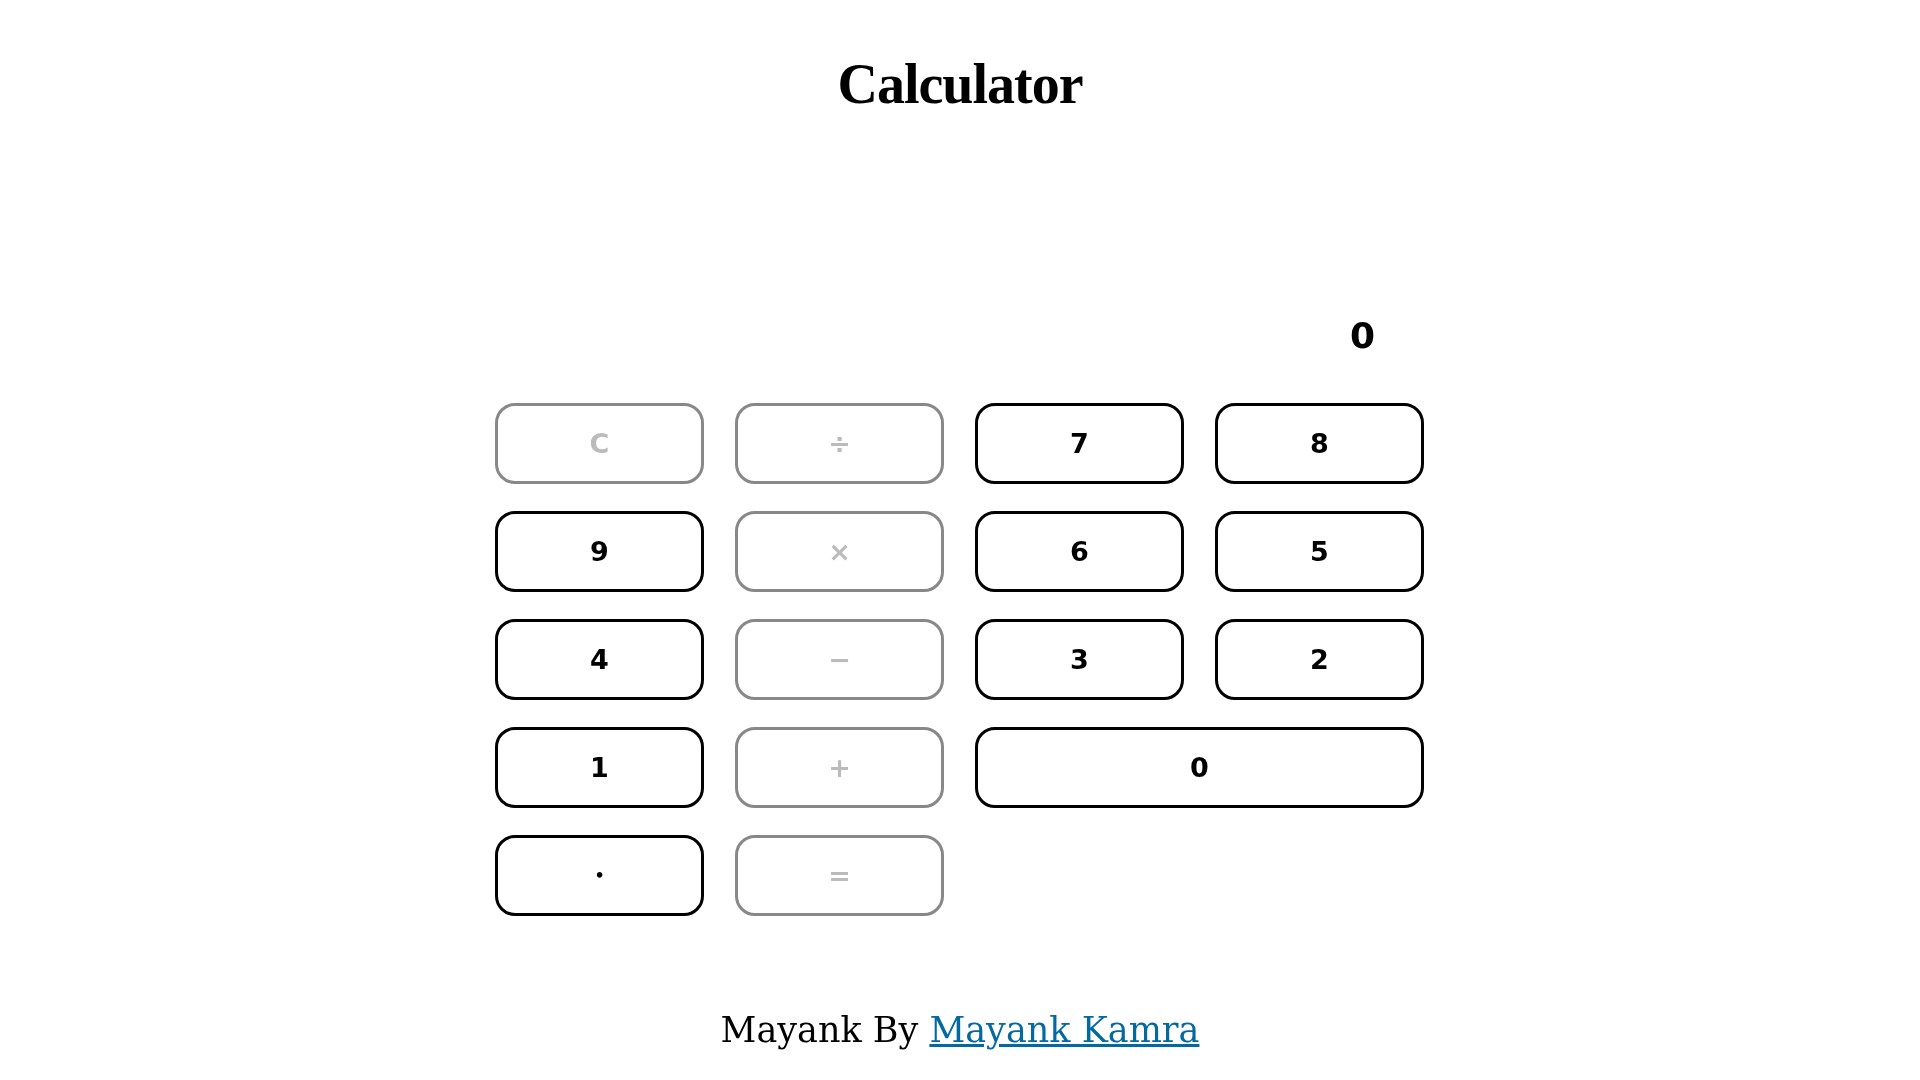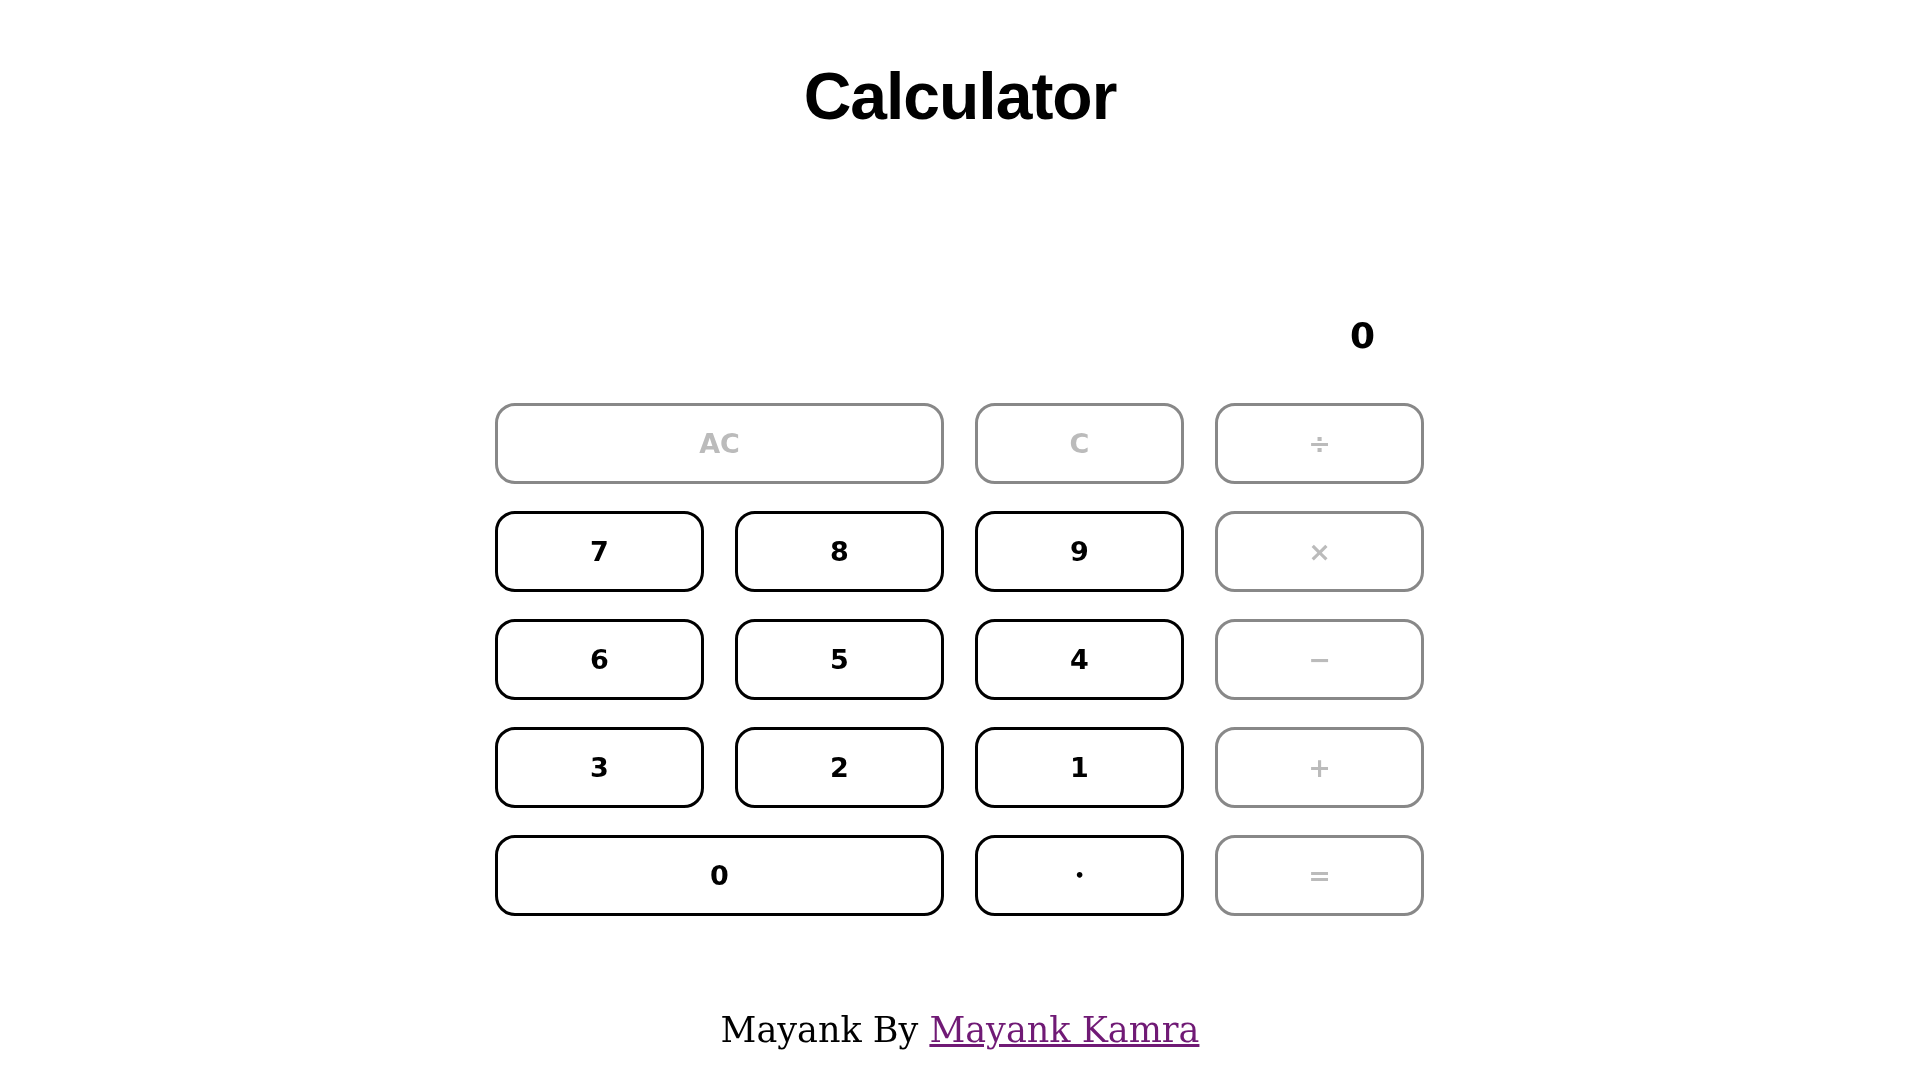--- a/index.html
+++ b/index.html
@@ -1,21 +1,21 @@
 <!DOCTYPE html>
 <html><head>
 <meta charset="utf-8">
 <style>
   html, body { margin: 0; padding: 0; background: #ffffff; }
   body { width: 1920px; height: 1080px; position: relative; overflow: hidden; }
   .title {
     position: absolute; left: 0; width: 1920px; top: 14px;
     text-align: center;
-    font-family: Liberation Sans, sans-serif;
-    font-size: 66px; font-weight: bold; color: #000; letter-spacing: -1px;
+    font-family: Liberation Serif, serif;
+    font-size: 56px; font-weight: bold; color: #000; letter-spacing: -1px;
   }
   .display {
     position: absolute; left: 495px; width: 880px; top: 312px; height: 48px;
     text-align: right;
     font-family: "DejaVu Sans", "Liberation Sans", sans-serif;
     font-size: 36px; font-weight: bold; color: #000; line-height: 48px;
   }
   .grid {
     position: absolute; left: 495px; top: 403px;
     display: grid;
@@ -32,31 +32,30 @@
     cursor: pointer;
   }
   .btn.op { border-color: #888; color: #bbb; }
   .span2 { grid-column: span 2; }
   .footer {
     position: absolute; left: 0; width: 1920px; top: 1010px;
     text-align: center;
     font-family: "DejaVu Serif", "Liberation Serif", serif;
     font-size: 35px; color: #000;
   }
-  .footer a { color: #701a75; text-decoration: underline; text-decoration-thickness: 3px; }
+  .footer a { color: #0369a1; text-decoration: underline; text-decoration-thickness: 3px; }
 </style>
 </head>
 <body>
 
 <h1 class="title">Calculator</h1>
 
 <div class="display">0</div>
 
 <div class="grid">
-  <button class="btn op span2">AC</button>
   <button class="btn op">C</button>
   <button class="btn op">÷</button>
 
   <button class="btn">7</button>
   <button class="btn">8</button>
   <button class="btn">9</button>
   <button class="btn op">×</button>
 
   <button class="btn">6</button>
   <button class="btn">5</button>

